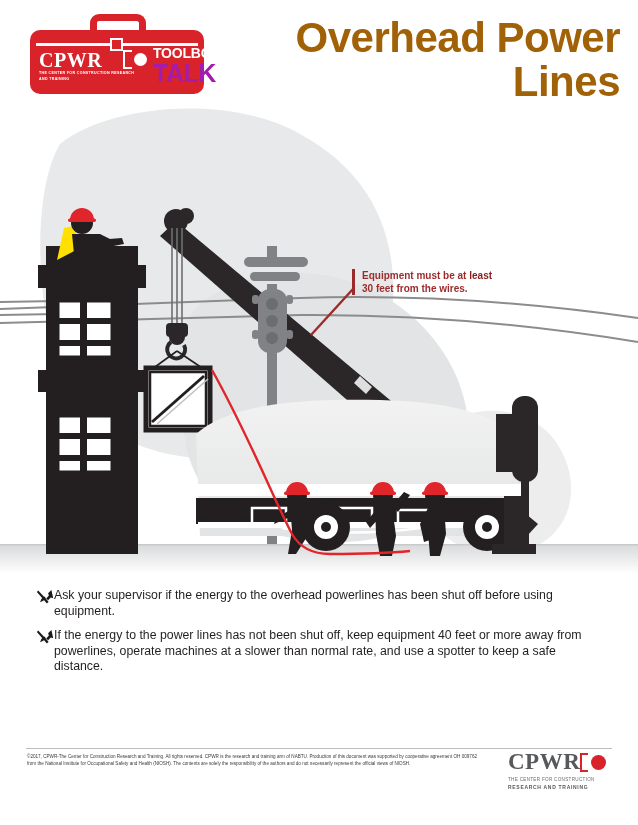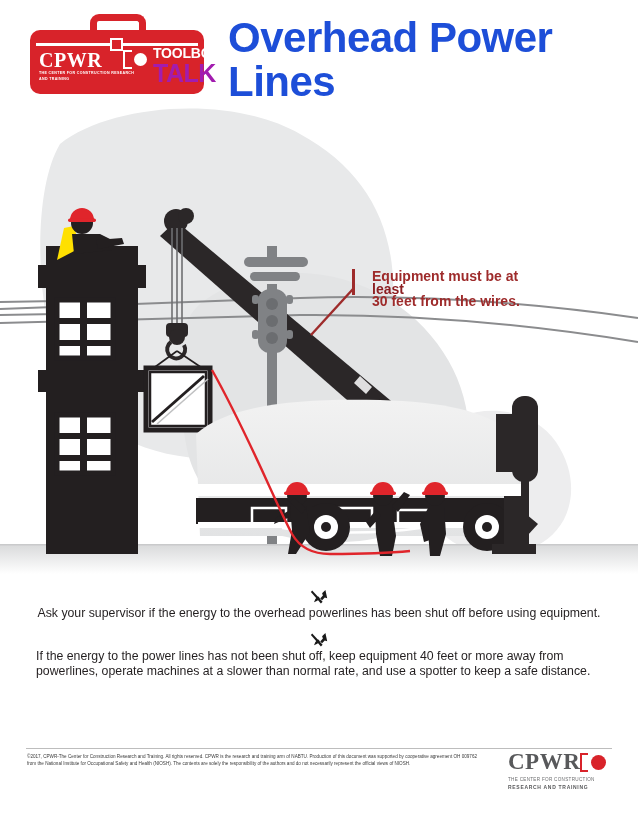--- a/index.html
+++ b/index.html
@@ -58,43 +58,42 @@
     line-height:15px;
   }
   .tb-talk{
     position:absolute;left:131px;top:46px;
     color:#a21caf;font-size:25px;font-weight:bold;letter-spacing:-.5px;
     line-height:26px;
   }
 
   .title{
     position:absolute;left:228px;top:16px;width:392px;
-    text-align:left;font-size:42px;font-weight:bold;line-height:44px;
-    letter-spacing:-.5px;color:#1d4ed8;
+    text-align:right;font-size:42px;font-weight:bold;line-height:44px;
+    letter-spacing:-.5px;color:#a16207;
   }
 
   
   .illo{position:absolute;left:0;top:104px;width:638px;height:470px;}
   .illo svg{display:block;}
 
   .callout{
-    position:absolute;left:372px;top:166px;width:180px;
-    color:#9E2B2B;font-size:14px;font-weight:bold;line-height:12.5px;
+    position:absolute;left:362px;top:166px;width:180px;
+    color:#9E2B2B;font-size:10px;font-weight:bold;line-height:12.5px;
   }
   .callout .strong{color:#8c1f22;font-weight:bold;}
   .callout-bar{
     position:absolute;left:352px;top:165px;width:3px;height:26px;background:#9E2B2B;
   }
 
   
   .bullets{position:absolute;left:36px;top:588px;width:566px;}
   .bullet{
-    position:relative;display:flex;align-items:center;
+    position:relative;display:flex;align-items:flex-start;
     margin-bottom:9px;
-    flex-direction:column;
   }
   .bullet-icon{
     flex:0 0 18px;width:18px;height:16px;position:relative;top:1px;
     color:#1a1a1a;
   }
   .bullet-text{
     flex:1 1 auto;font-size:12.3px;line-height:15.6px;color:#231f20;
   }
   .bullet-text b{font-weight:bold;}
 

